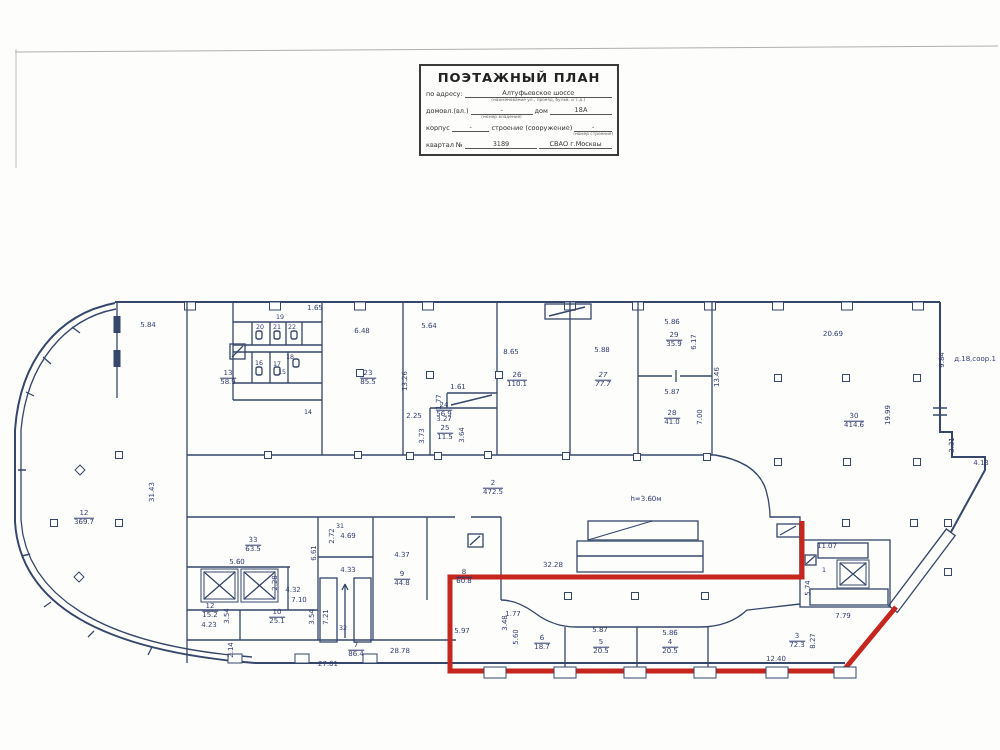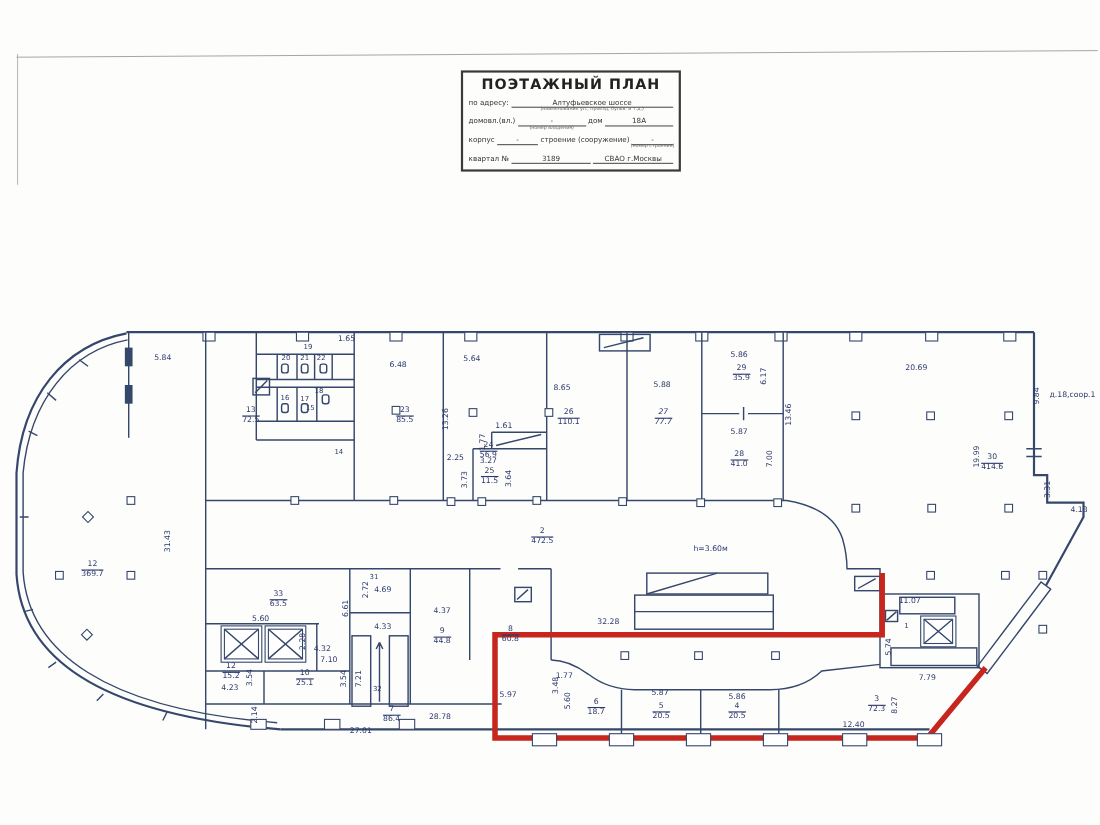--- a/index.html
+++ b/index.html
@@ -9,21 +9,21 @@
   .w{stroke:var(--wall,#35476b);fill:none;stroke-width:1.3;}
   .w2{stroke-width:2;}
   .sq{fill:#fff;stroke:var(--wall,#35476b);stroke-width:1;}
   .red{stroke:var(--red,#c6261d);stroke-width:5;fill:none;stroke-linejoin:miter;}
 
   
   .title-block{position:absolute;left:419px;top:64px;width:186px;border:2px solid #3a3a3a;
                background:#fdfdfb;padding:3px 5px 4px 5px;color:#333;}
   .tb-title{text-align:center;font-size:13px;font-weight:bold;letter-spacing:1px;color:#222;
             margin:1px 0 4px 0;}
-  .tb-row{display:flex;align-items:flex-start;font-size:6.5px;margin-bottom:8px;gap:2px;}
+  .tb-row{display:flex;align-items:center;font-size:6.5px;margin-bottom:8px;gap:2px;}
   .tb-label{white-space:nowrap;color:#333;}
   .tb-val{border-bottom:1px solid #555;text-align:center;flex:1;position:relative;
           min-width:12px;padding:0 2px;}
   .tb-val small{position:absolute;top:8px;left:50%;transform:translateX(-50%);
                 font-size:4.3px;white-space:nowrap;color:#666;}
   .floor-title{position:absolute;left:0;top:157px;width:1000px;text-align:center;
                font-size:16px;font-weight:bold;letter-spacing:3px;color:#222;}
   .fl-no{display:inline-block;min-width:42px;text-align:center;border-bottom:1.6px solid #222;}
 
   
@@ -251,21 +251,21 @@
       <span class="tb-val">
         <span>СВАО г.Москвы</span>
       </span>
     </div>
   </div>
 
 
   <div id="plan-labels">
       <div class="plab room" style="left: 228px; top: 378px;">
         <span class="no">13</span>
-        <span class="area">72.5</span>
+        <span class="area">58.9</span>
       </div>
       <div class="plab room" style="left: 368px; top: 378px;">
         <span class="no">23</span>
         <span class="area">85.5</span>
       </div>
       <div class="plab room" style="left: 444px; top: 379px; margin-top: 31px;">
         <span class="no">24</span>
         <span class="area">56.9</span>
       </div>
       <div class="plab room" style="left: 445px; top: 433px;">
@@ -281,21 +281,21 @@
         <span class="area">77.7</span>
       </div>
       <div class="plab room" style="left: 674px; top: 340px;">
         <span class="no">29</span>
         <span class="area">35.9</span>
       </div>
       <div class="plab room" style="left: 672px; top: 418px;">
         <span class="no">28</span>
         <span class="area">41.0</span>
       </div>
-      <div class="plab room" style="left: 854px; top: 421px; margin-left: 48px;">
+      <div class="plab room" style="left: 854px; top: 421px;">
         <span class="no">30</span>
         <span class="area">414.6</span>
       </div>
       <div class="plab room" style="left: 84px; top: 518px;">
         <span class="no">12</span>
         <span class="area">369.7</span>
       </div>
       <div class="plab room" style="left: 493px; top: 488px;">
         <span class="no">2</span>
         <span class="area">472.5</span>

